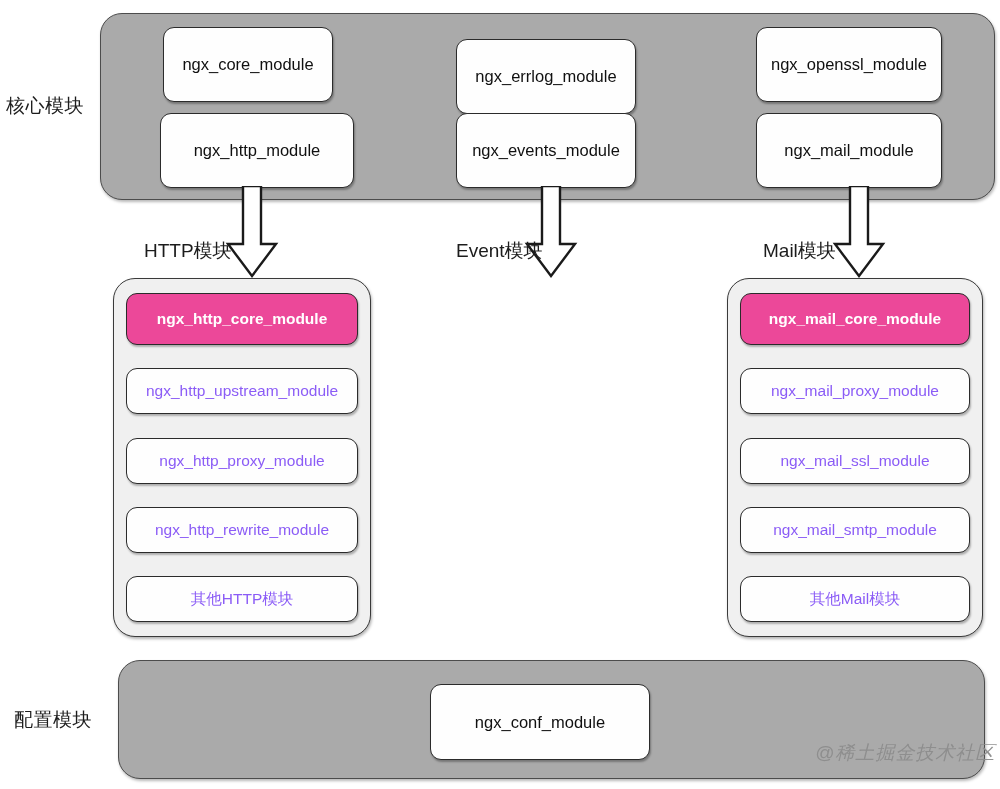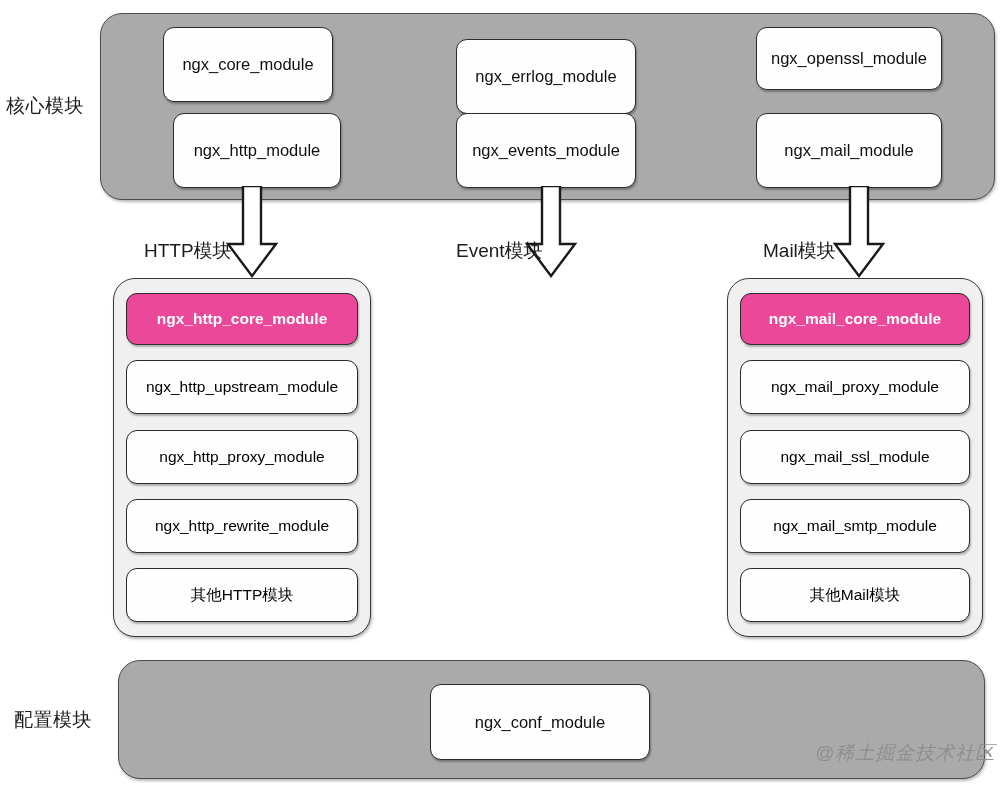--- a/index.html
+++ b/index.html
@@ -68,30 +68,30 @@
     position: absolute;
     left: 12px;
     right: 12px;
     top: 14px;
     bottom: 14px;
     display: flex;
     flex-direction: column;
     justify-content: space-between;
   }
   .row {
-    height: 54px;
+    height: 46px;
     background: #fefefe;
     border: 1.8px solid #2b2b2b;
     border-radius: 11px;
     box-shadow: 1px 2px 2px rgba(0,0,0,0.28);
     display: flex;
     align-items: center;
     justify-content: center;
     font-size: 15.5px;
-    color: #000000;
+    color: #8b5cf6;
     white-space: nowrap;
     box-sizing: border-box;
   }
   .row.core {
     background: #ec4899;
     border-color: #2b2b2b;
     color: #ffffff;
     font-weight: bold;
     height: 52px;
   }
@@ -130,25 +130,25 @@
   <div class="side-label" style="left:6px; top:96px;">核心模块</div>
 
   <div class="band" style="left:100px; top:13px; width:893px; height:185px;"></div>
 
   <div class="chip" style="left:163px; top:27px; width:170px; height:75px;">
     <span>ngx_core_module</span>
   </div>
   <div class="chip" style="left:456px; top:27px; width:180px; height:75px;margin-top:12px;">
     <span>ngx_errlog_module</span>
   </div>
-  <div class="chip" style="left:756px; top:27px; width:186px; height:63px;">
+  <div class="chip" style="left:756px; top:27px; width:186px; height:75px;">
     <span>ngx_openssl_module</span>
   </div>
 
-  <div class="chip" style="left:173px; top:113px; width:168px; height:75px;">
+  <div class="chip" style="left:160px; top:113px; width:194px; height:75px;">
     <span>ngx_http_module</span>
   </div>
   <div class="chip" style="left:456px; top:113px; width:180px; height:75px;">
     <span>ngx_events_module</span>
   </div>
   <div class="chip" style="left:756px; top:113px; width:186px; height:75px;">
     <span>ngx_mail_module</span>
   </div>
 
   <svg class="arrow" style="left:212px; top:186px;" width="80" height="95" viewBox="0 0 80 95">

